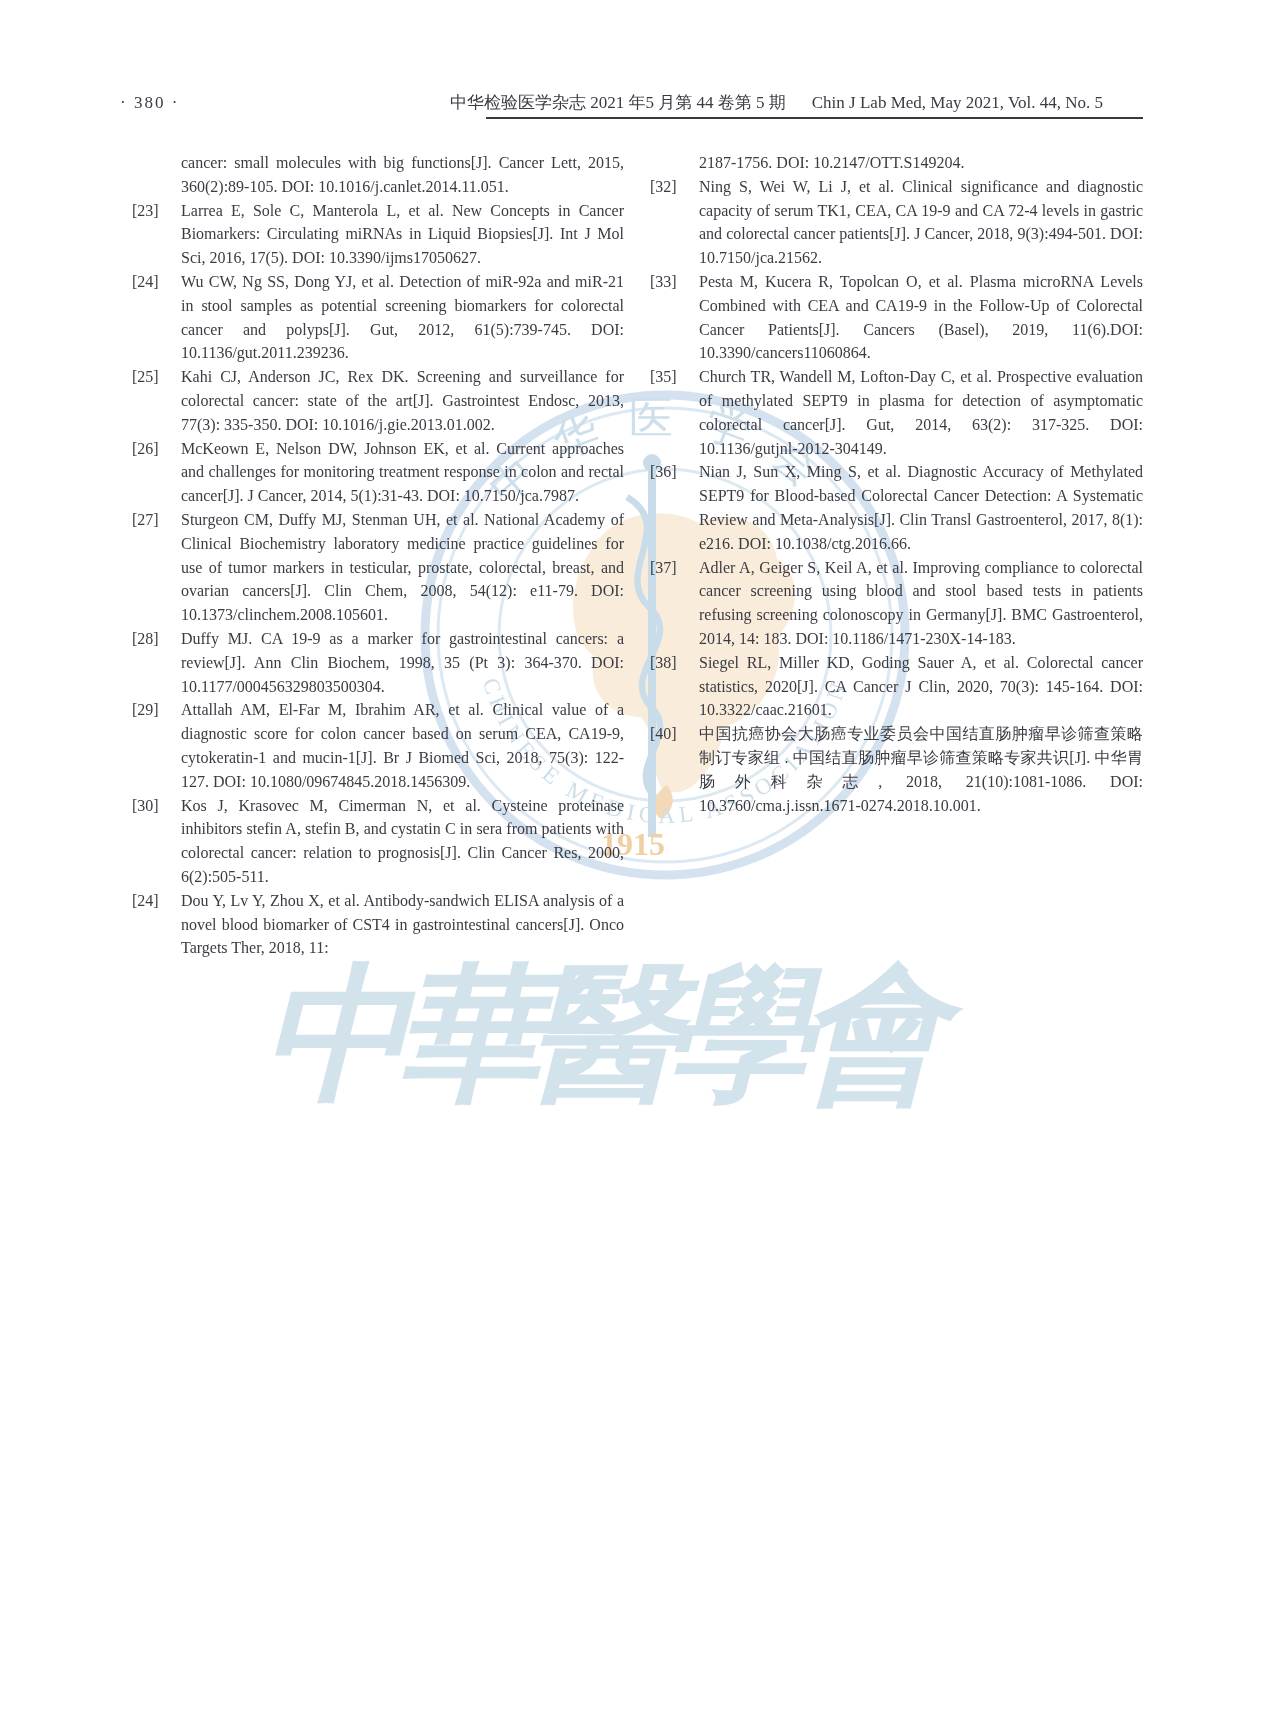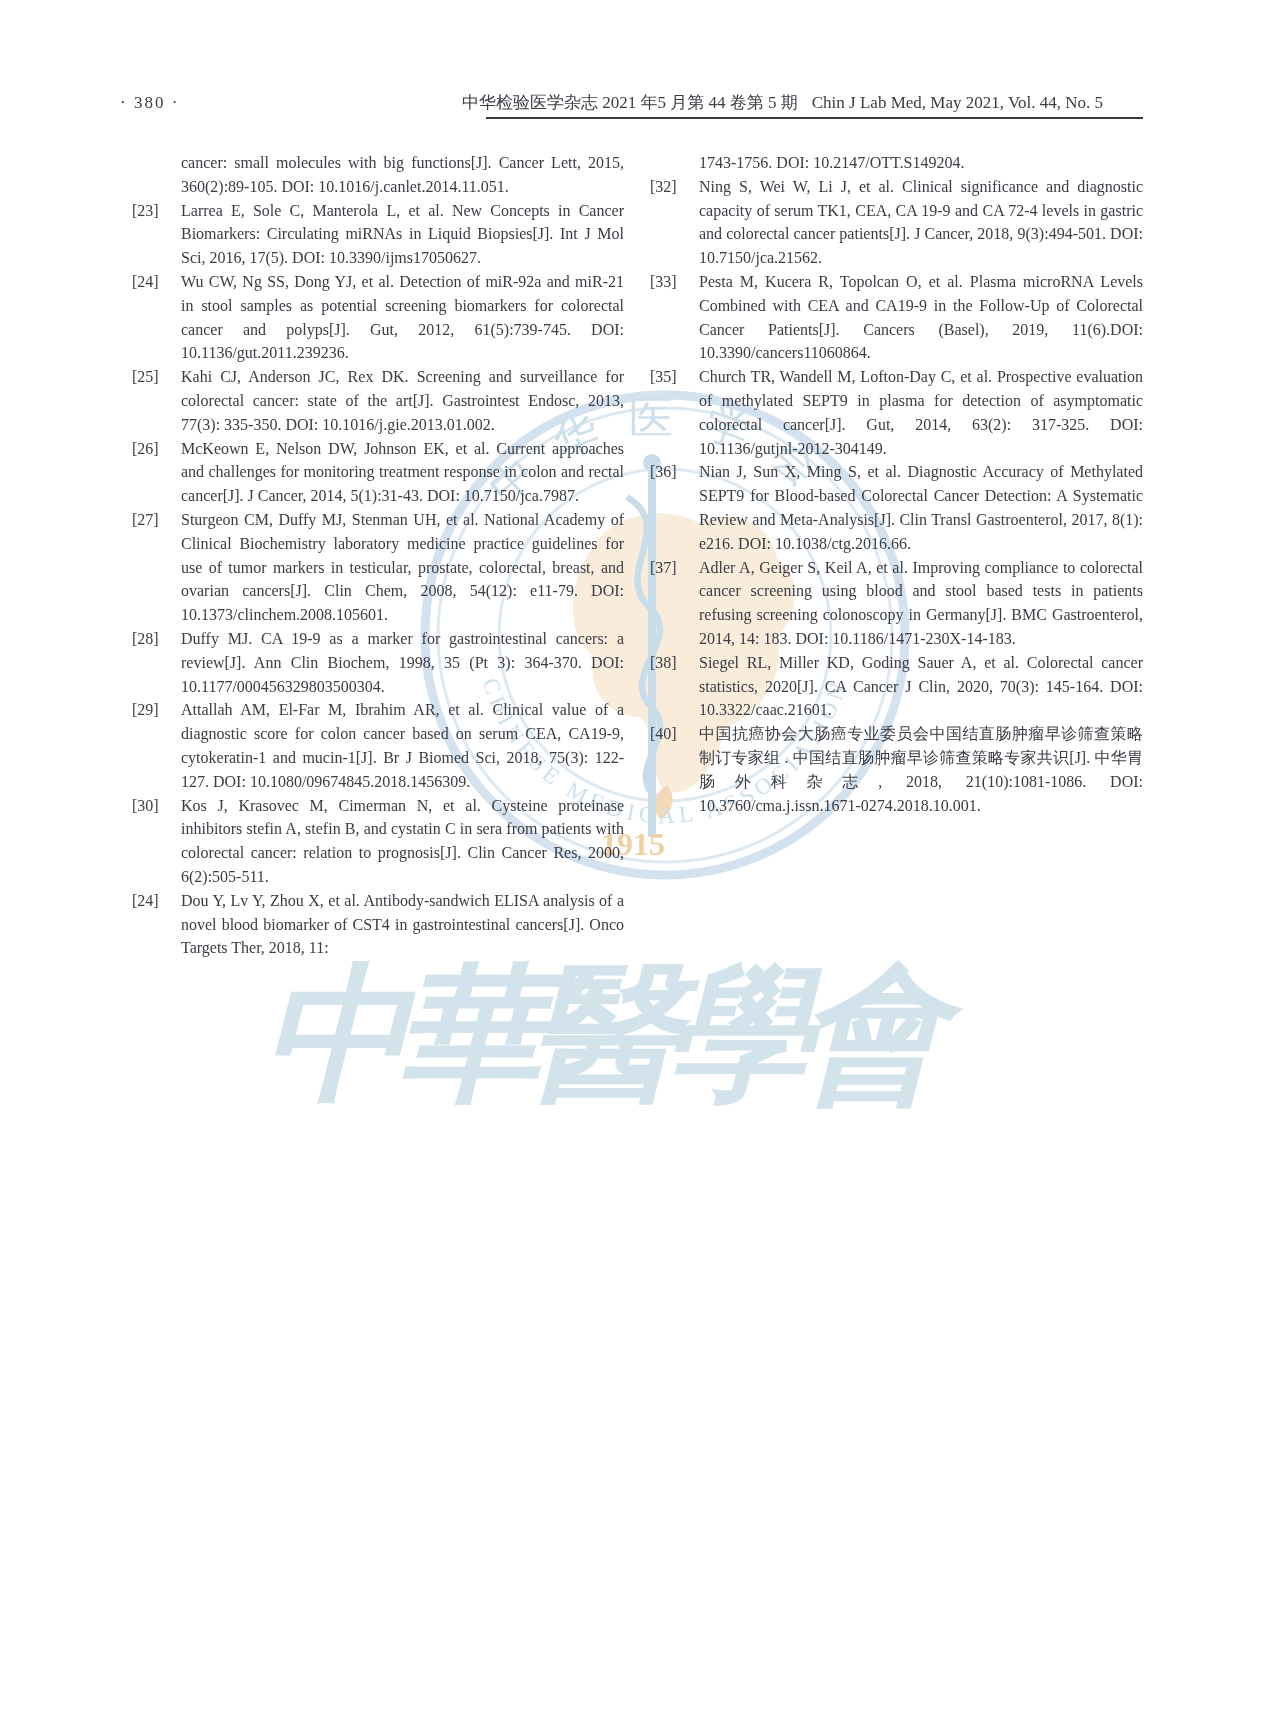--- a/index.html
+++ b/index.html
@@ -7,21 +7,21 @@
     position:relative; width:1280px; height:1723px; margin:0 auto;
     background:#ffffff; overflow:hidden;
     font-family:"Liberation Serif","DejaVu Serif",serif;
     color:#3b3b44;
   }
   
   .header { position:absolute; top:90px; left:0; width:1240px; height:26px;
             font-size:17px; line-height:26px; }
   .pageno { position:absolute; left:120px; top:0; letter-spacing:2px; }
   .jtitle { position:absolute; right:137px; top:0; white-space:nowrap; }
-  .jtitle .en { margin-left:14px; }
+  .jtitle .en { margin-left:26px; }
   .header-rule { position:absolute; top:117px; left:486px; width:657px;
                  border-top:2.5px solid #3a3a44; height:0; }
   
   .col { position:absolute; top:151px; font-size:16px; line-height:23.8px; }
   .col-left  { left:132px; width:492px; }
   .col-right { left:650px; width:493px; }
   .ref { position:relative; padding-left:49px; text-align:justify; }
   .ref .num { position:absolute; left:0; top:0; }
   
   .wm { position:absolute; z-index:0; pointer-events:none; }
@@ -115,21 +115,21 @@
       </div>
       <div class="ref">
         <span class="num">[24]</span>
         <span class="txt">Dou Y, Lv Y, Zhou X, et al. Antibody-sandwich ELISA analysis of a novel blood biomarker of CST4 in gastrointestinal cancers[J]. Onco Targets Ther, 2018, 11:</span>
       </div>
     </div>
 
     <div class="col col-right">
       <div class="ref">
         <span class="num"></span>
-        <span class="txt">1743-1756. DOI: 10.2147/OTT.S149204.</span>
+        <span class="txt">2187-1756. DOI: 10.2147/OTT.S149204.</span>
       </div>
       <div class="ref">
         <span class="num">[32]</span>
         <span class="txt">Ning S, Wei W, Li J, et al. Clinical significance and diagnostic capacity of serum TK1, CEA, CA 19-9 and CA 72-4 levels in gastric and colorectal cancer patients[J]. J Cancer, 2018, 9(3):494-501. DOI: 10.7150/jca.21562.</span>
       </div>
       <div class="ref">
         <span class="num">[33]</span>
         <span class="txt">Pesta M, Kucera R, Topolcan O, et al. Plasma microRNA Levels Combined with CEA and CA19-9 in the Follow-Up of Colorectal Cancer Patients[J]. Cancers (Basel), 2019, 11(6).DOI: 10.3390/cancers11060864.</span>
       </div>
       <div class="ref">

